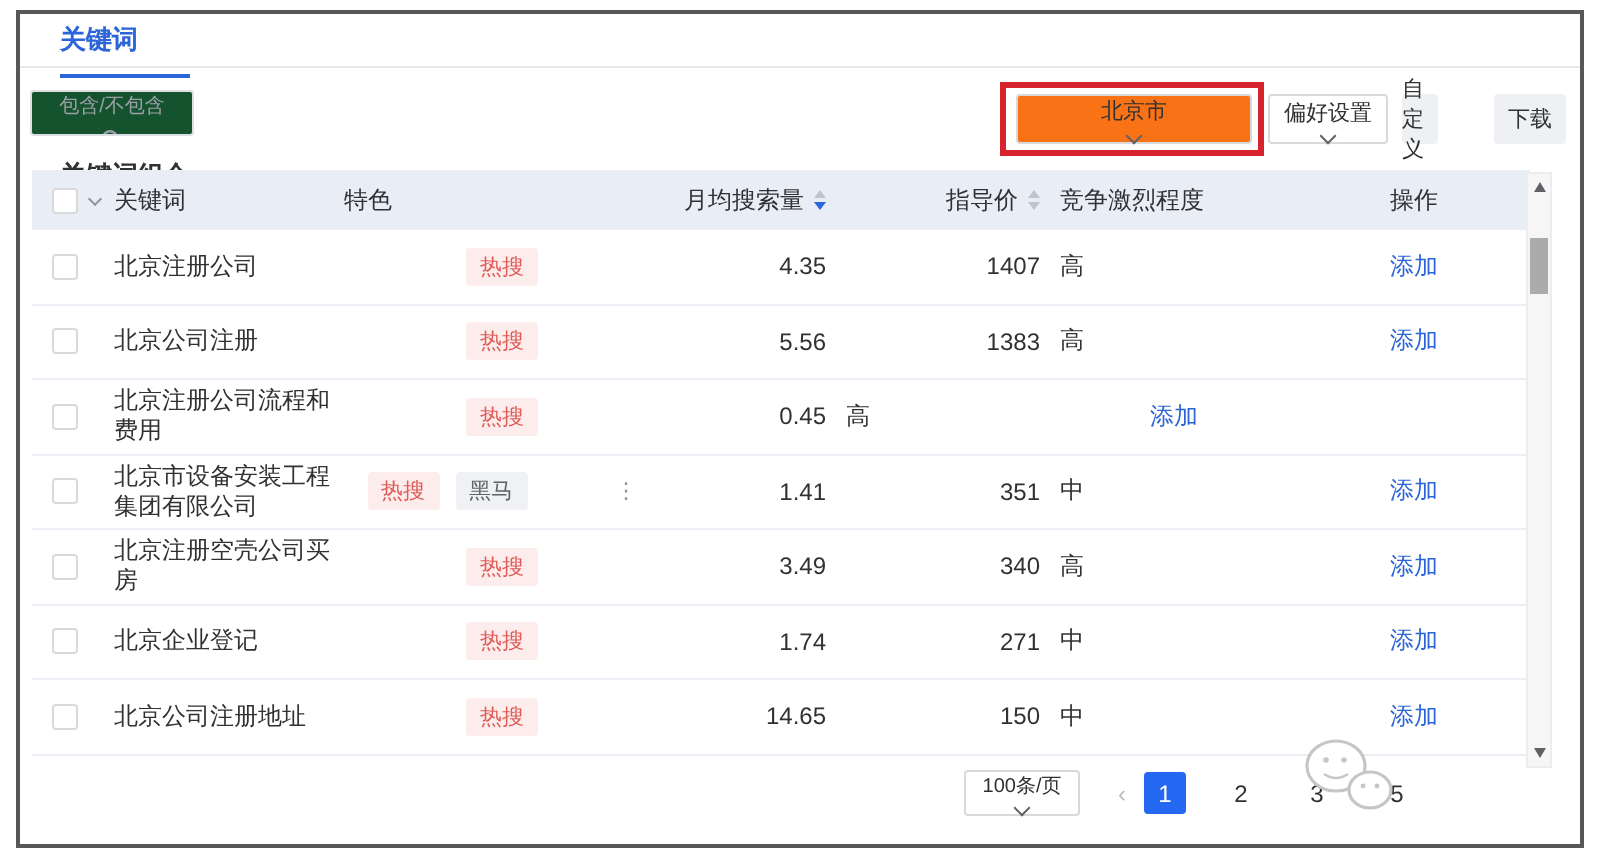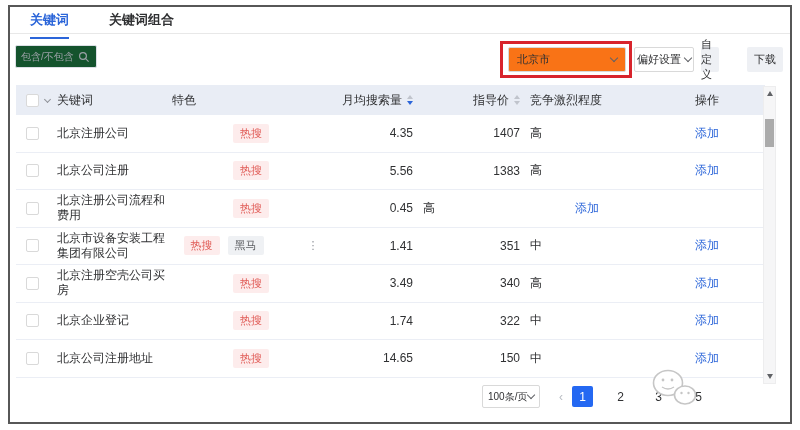--- a/index.html
+++ b/index.html
@@ -1,18 +1,18 @@
 <!DOCTYPE html>
 <html><head>
 <meta charset="utf-8">
 <style>
   * { margin:0; padding:0; box-sizing:border-box; }
   html,body { width:800px; height:430px; background:#fff; overflow:hidden;
     font-family:"Liberation Sans","DejaVu Sans",sans-serif; }
-  .abs { position:absolute; }
+  .abs { position:absolute;flex-direction:column; }
   .frame { left:8px; top:5px; width:784px; height:419px; border:2px solid #575757; background:#fff; }
 
   
   .tabs { left:30px; top:11px; display:flex; gap:40px; font-size:13px; }
   .tab { color:#303133; cursor:pointer; padding-bottom:8px; font-weight:bold; }
   .tab.active { color:#2b65d9; border-bottom:2px solid #2b65d9; }
   .top-divider { left:10px; top:33px; width:780px; height:1px; background:#e8e8e8; }
 
   
   .search-box { left:15px; top:45px; width:82px; height:23px; border:1px solid #dcdfe6; border-radius:2px;
@@ -217,21 +217,21 @@
 
   <div class="row tbl-grid">
     <div class="sel-cell">
         <span class="checkbox"></span>
       </div>
     <div class="cell-kw">北京企业登记</div>
     <div class="tags">
         <span class="tag tag-hot">热搜</span>
       </div>
     <div class="cell-r">1.74</div>
-    <div class="cell-r">322</div>
+    <div class="cell-r">271</div>
     <div class="cell-comp">中</div>
     <div class="cell-act"><span class="link">添加</span></div>
   </div>
 
   <div class="row tbl-grid">
     <div class="sel-cell">
         <span class="checkbox"></span>
       </div>
     <div class="cell-kw">北京公司注册地址</div>
     <div class="tags">

